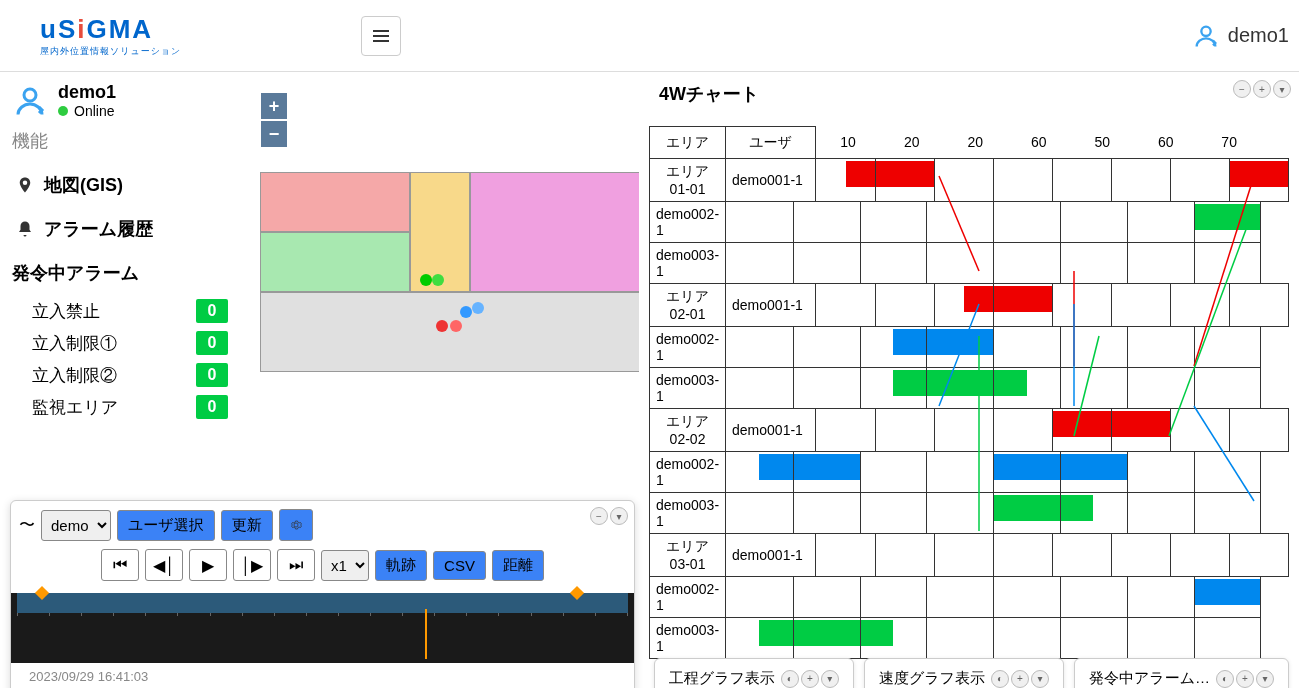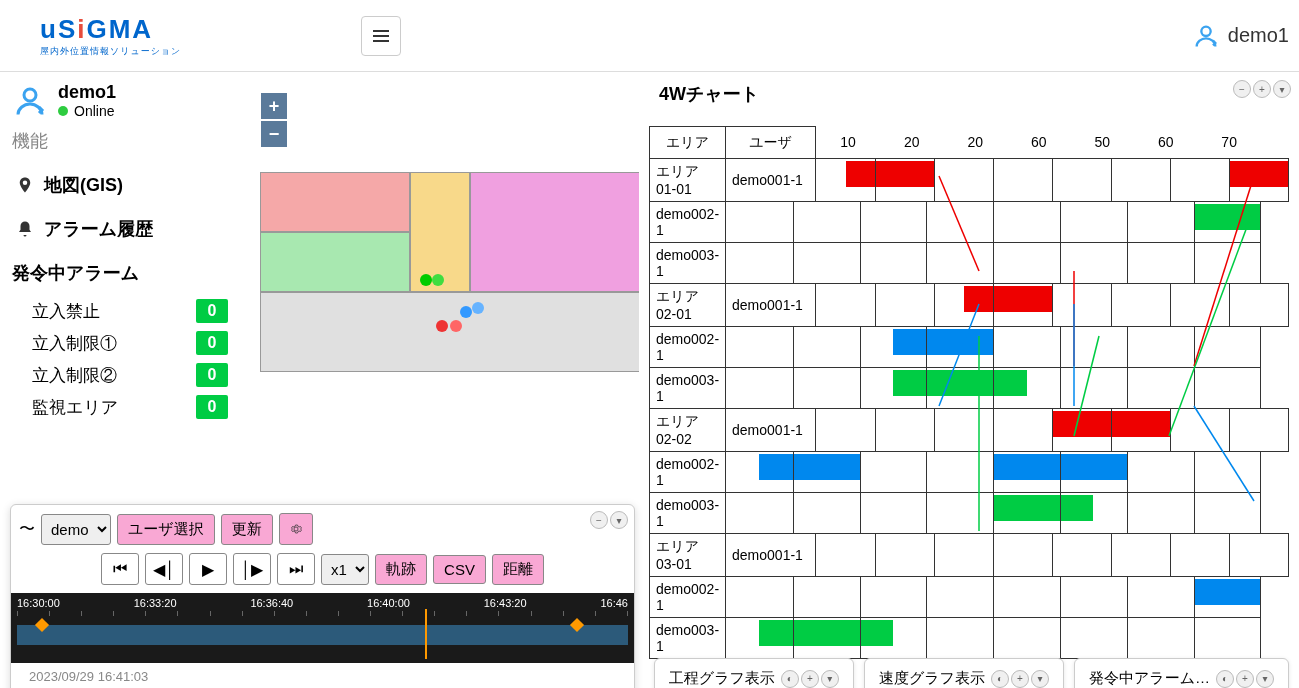--- a/index.html
+++ b/index.html
@@ -46,37 +46,37 @@
 .d4{top:130px;left:212px;background:#66b3ff}
 .d5{top:148px;left:176px;background:#ee3333}
 .d6{top:148px;left:190px;background:#ff6666}
 .right-panel{width:660px;background:#fff;padding:10px;position:relative}
 .panel-title{font-size:18px;font-weight:bold;margin-bottom:20px;padding-left:10px}
 .panel-ctrl{position:absolute;top:8px;right:8px;display:flex;gap:2px}
 .ctrl-btn{width:18px;height:18px;border:1px solid #bbb;border-radius:50%;background:#f0f0f0;display:flex;align-items:center;justify-content:center;font-size:10px;cursor:pointer;color:#666}
 .chart-table{width:100%;border-collapse:collapse;position:relative}
 .chart-table th,.chart-table td{border:1px solid #333;padding:4px 6px;font-size:14px;height:32px}
 .chart-table th{font-weight:normal;text-align:center;background:#fff}
-.area-cell{vertical-align:middle;text-align:left;width:60px}
+.area-cell{vertical-align:middle;text-align:center;width:60px}
 .user-hdr{width:90px}
 .tick-hdr{border:none!important;text-align:center;font-size:13px}
 .gantt-cell{position:relative;width:60px;padding:0!important}
 .gantt-bar{position:absolute;top:2px;height:26px}
 .red{background:#ee0000}
 .blue{background:#0088ee}
 .green{background:#00cc44}
 .gantt-svg{position:absolute;top:0;left:0;pointer-events:none}
 .history-panel{position:absolute;bottom:6px;left:10px;width:625px;background:#fff;border:1px solid #ccc;border-radius:6px;box-shadow:0 2px 8px rgba(0,0,0,0.15);padding:8px;z-index:10}
 .hp-title{font-size:17px;font-weight:bold;margin-bottom:10px}
 .hp-ctrl{position:absolute;top:6px;right:6px;display:flex;gap:2px}
 .hp-row{display:flex;gap:6px;align-items:center;margin-bottom:8px}
 .hp-input{border:1px solid #ccc;padding:6px;font-size:13px;color:#888;width:130px;border-radius:3px}
 .tilde{font-size:16px}
 .hp-select{border:1px solid #888;padding:5px;font-size:15px;border-radius:3px}
-.hp-btn{border:1px solid #888;padding:5px 10px;font-size:15px;border-radius:3px;background:#f9a8d4;cursor:pointer}
+.hp-btn{border:1px solid #888;padding:5px 10px;font-size:15px;border-radius:3px;background:#3b82f6;cursor:pointer}
 .gear-btn{width:34px;height:32px;display:flex;align-items:center;justify-content:center}
 .play-row{display:flex;gap:6px;align-items:center;justify-content:center;margin-bottom:8px}
 .play-btn{border:1px solid #888;width:38px;height:32px;display:flex;align-items:center;justify-content:center;background:#fff;cursor:pointer;border-radius:3px;font-size:16px}
 .timeline{background:#1a1a1a;height:70px;position:relative;margin:0 -8px}
 .tl-labels{display:flex;justify-content:space-between;color:#fff;font-size:11px;padding:4px 6px}
 .tl-bar{background:#2c5a7a;height:20px;margin:12px 6px;position:relative}
 .tl-marker{position:absolute;width:10px;height:10px;background:#ff9900;transform:rotate(45deg);top:-5px}
 .tl-cursor{position:absolute;width:2px;height:50px;background:#ff9900;top:16px;left:414px}
 .tl-ticks{position:absolute;top:18px;left:6px;right:6px;height:6px;display:flex;justify-content:space-between}
 .tl-ticks span{width:1px;height:5px;background:#666}
@@ -431,28 +431,20 @@
       <button class="play-btn">◀│</button>
       <button class="play-btn">▶</button>
       <button class="play-btn">│▶</button>
       <button class="play-btn">⏭</button>
       <select class="hp-select"><option>x1</option></select>
       <button class="hp-btn">軌跡</button>
       <button class="hp-btn">CSV</button>
       <button class="hp-btn">距離</button>
     </div>
     <div class="timeline">
-      <div class="tl-labels" id="tl-labels">
-          <span>16:30:00</span>
-          <span>16:33:20</span>
-          <span>16:36:40</span>
-          <span>16:40:00</span>
-          <span>16:43:20</span>
-          <span>16:46</span>
-        </div>
       <div class="tl-ticks">
           <span></span>
           <span></span>
           <span></span>
           <span></span>
           <span></span>
           <span></span>
           <span></span>
           <span></span>
           <span></span>

